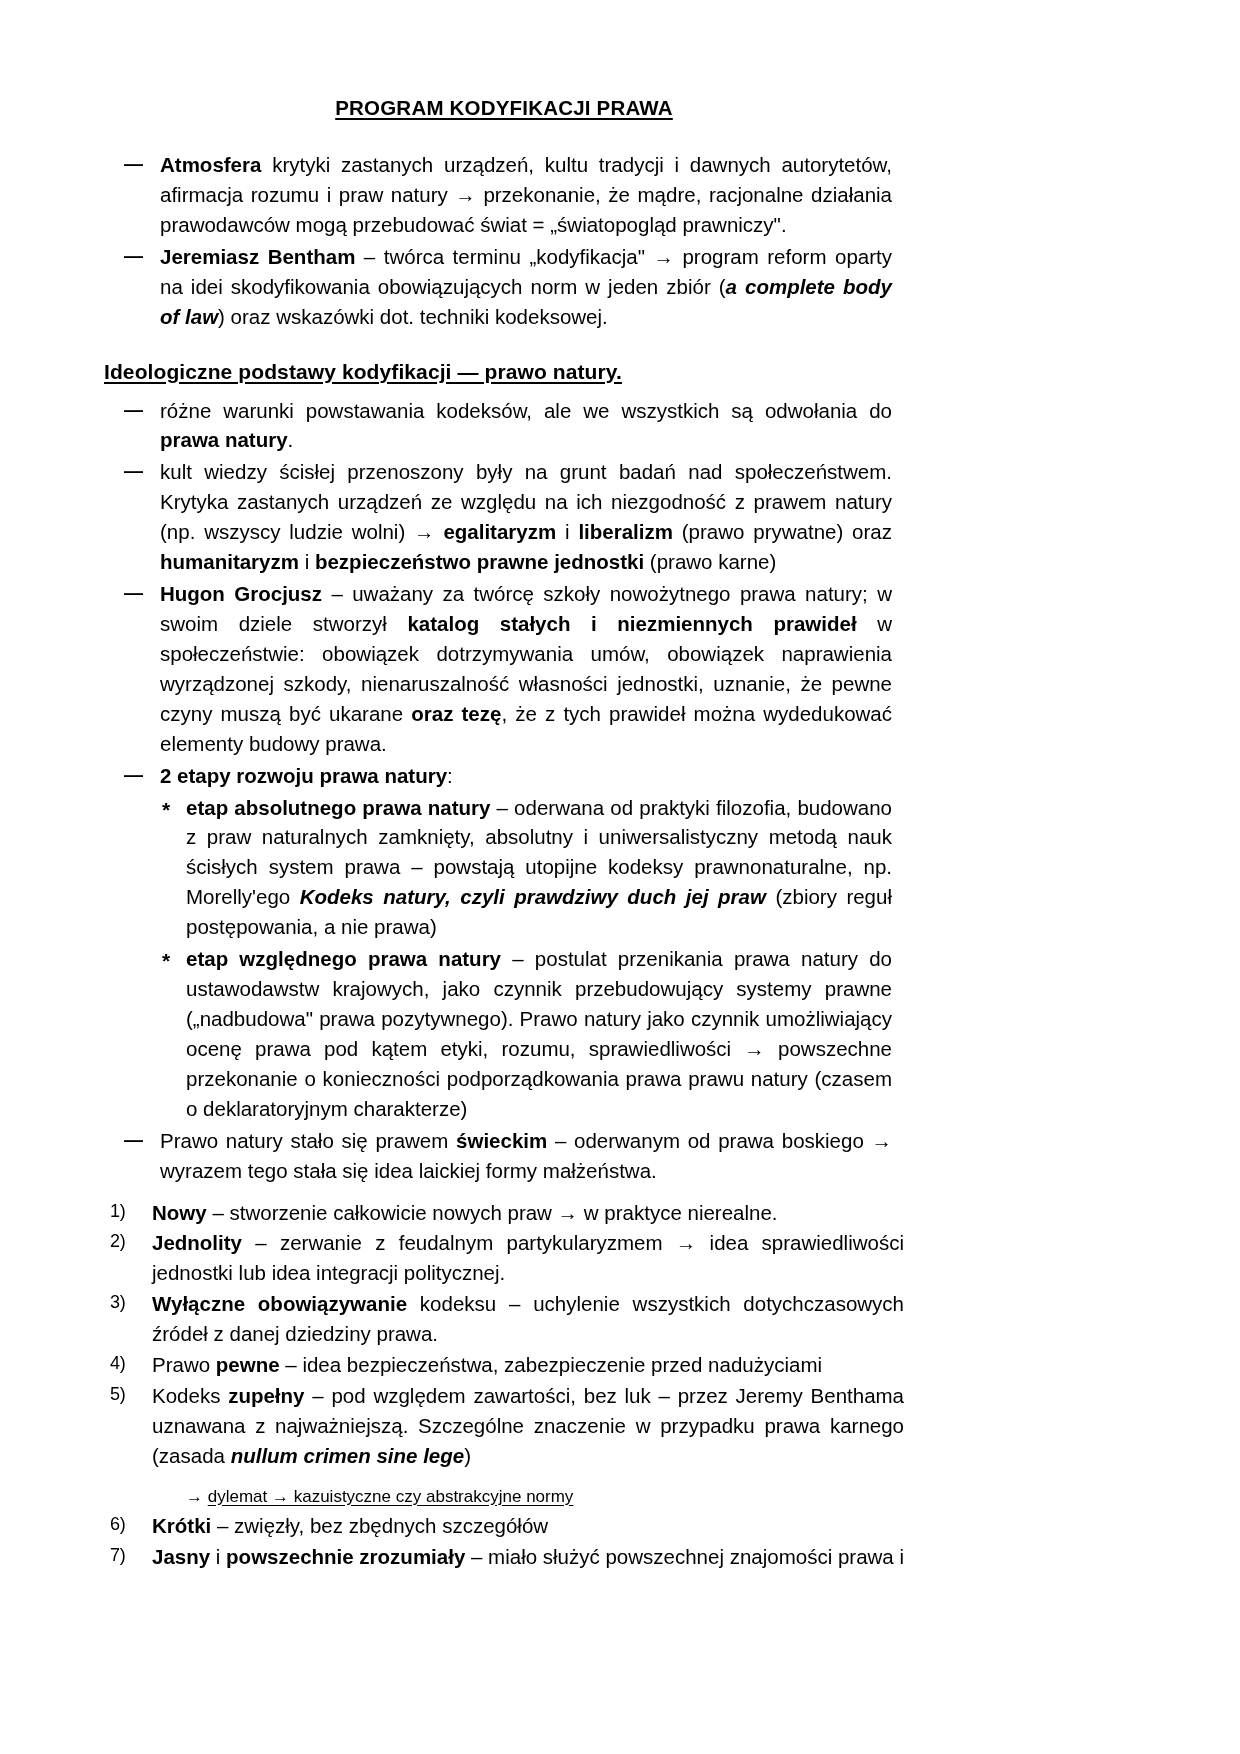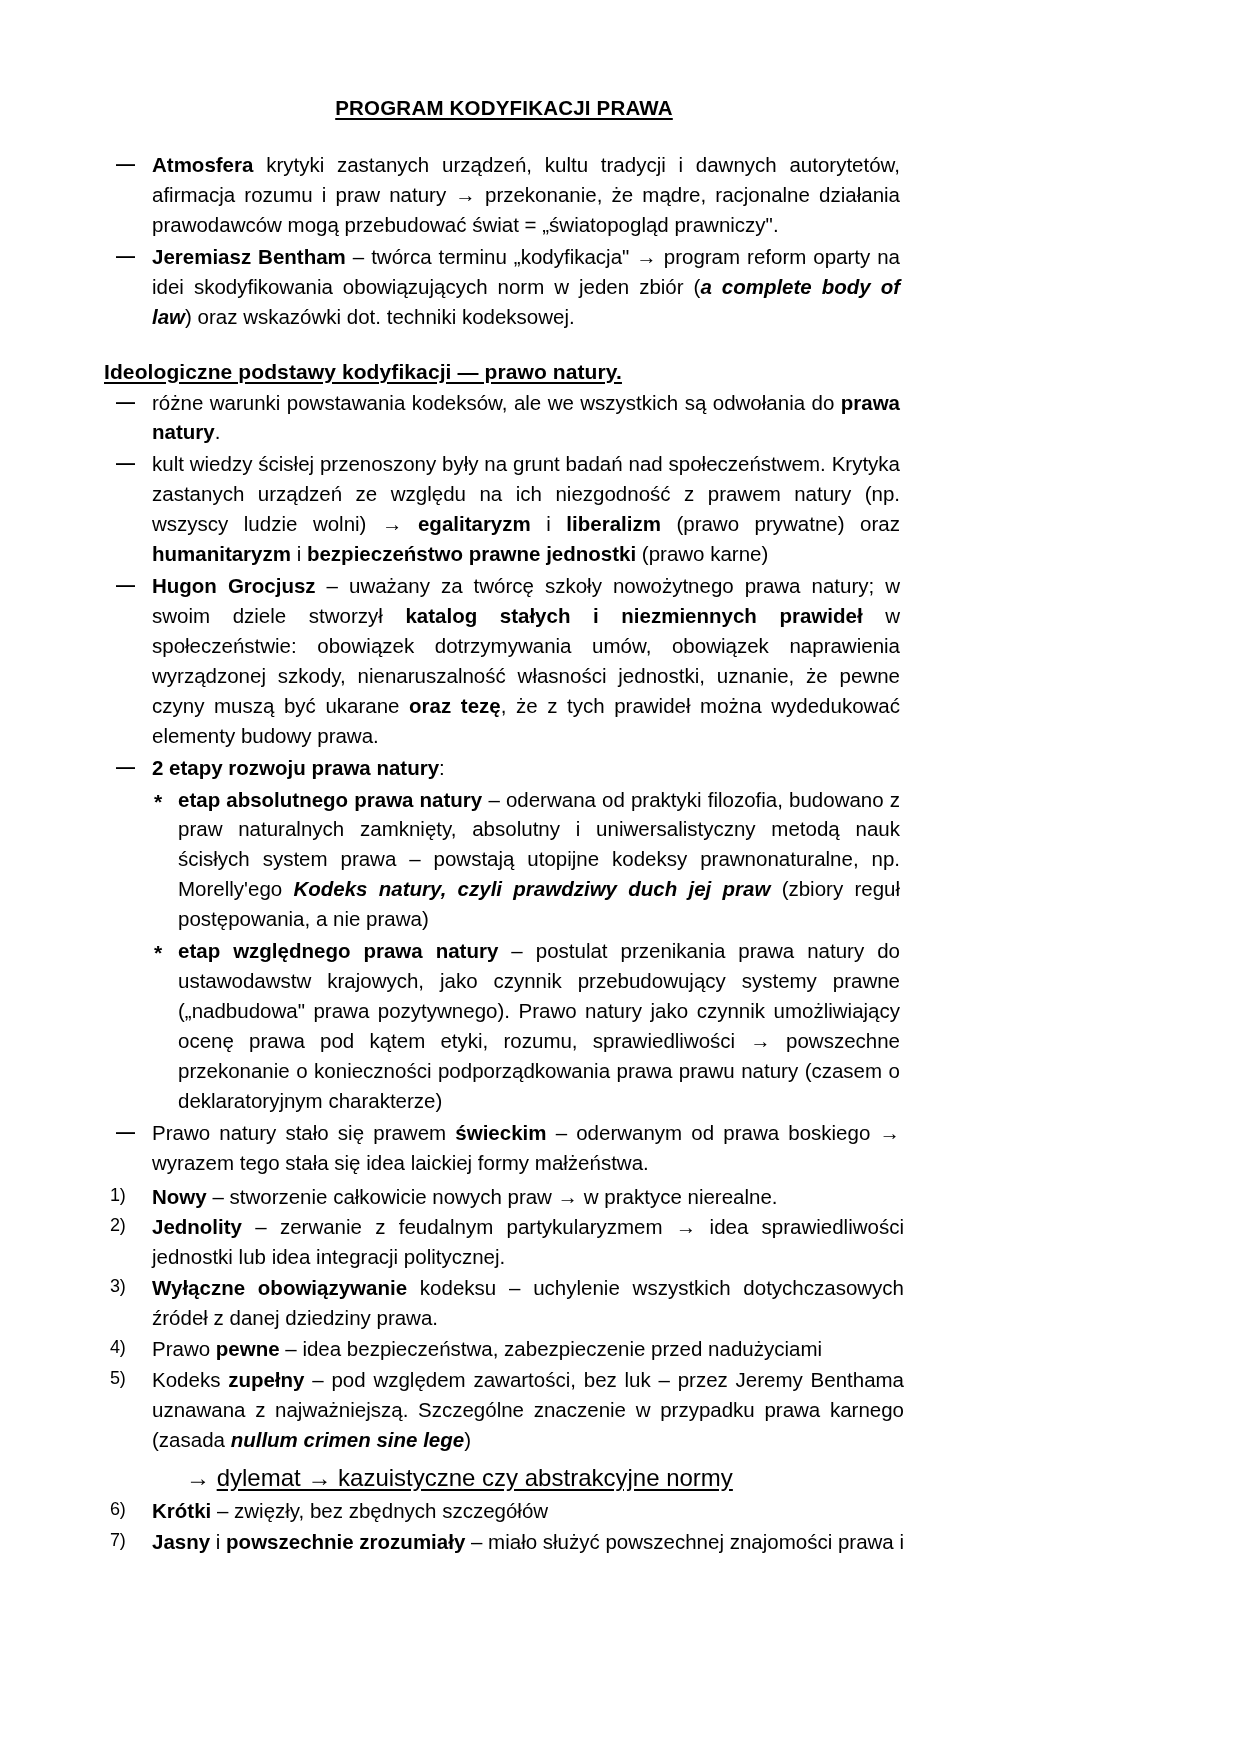--- a/index.html
+++ b/index.html
@@ -42,21 +42,21 @@
   .section-head span.u {
     text-decoration: underline;
     text-underline-offset: 3px;
   }
   .gap-before { margin-top: 28px; }
   .gap-small  { margin-top: 22px; }
 
   
   ul.dash {
     list-style: none;
-    margin: 4px;
+    margin: 12px;
     padding: 0;
   }
   ul.dash > li {
     position: relative;
     padding-left: 44px;
     margin: 0 0 2px 0;
     font-size: 20.5px;
     line-height: 1.46;
     text-align: justify;
     text-justify: inter-word;
@@ -112,23 +112,23 @@
   }
   ol.numbered > li > .num {
     position: absolute;
     left: 6px;
     top: 0;
     font-size: 18px;
     letter-spacing: -0.3px;
   }
   .sub-arrow {
     display: block;
-    margin-top: 5px;
+    margin-top: 14px;
     padding-left: 34px;
-    font-size: 24px;
+    font-size: 17px;
     line-height: 1.46;
   }
   .sub-arrow .ul {
     text-decoration: underline;
     text-underline-offset: 3px;
   }
   b, strong { font-weight: bold; }
   i, em { font-style: italic; font-weight: bold; }
   .nowrapline { text-align: left; }
 </style>

